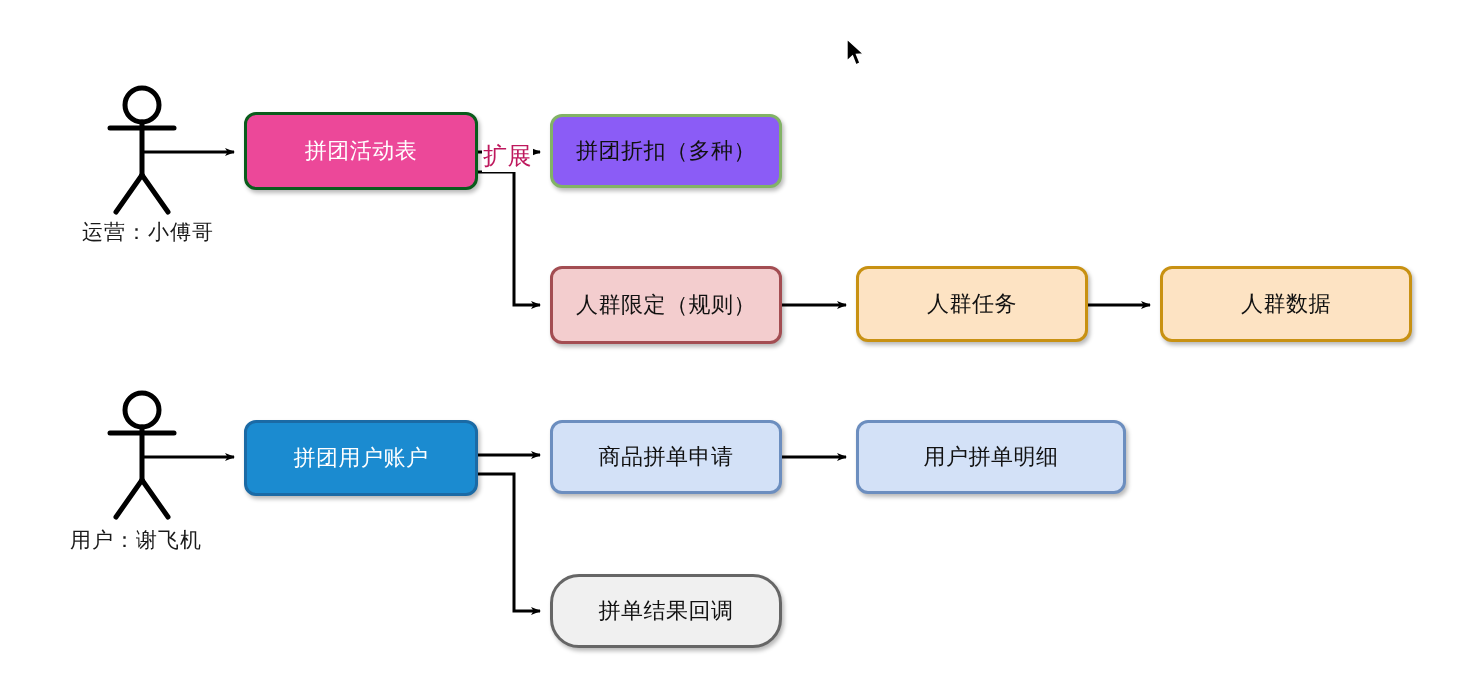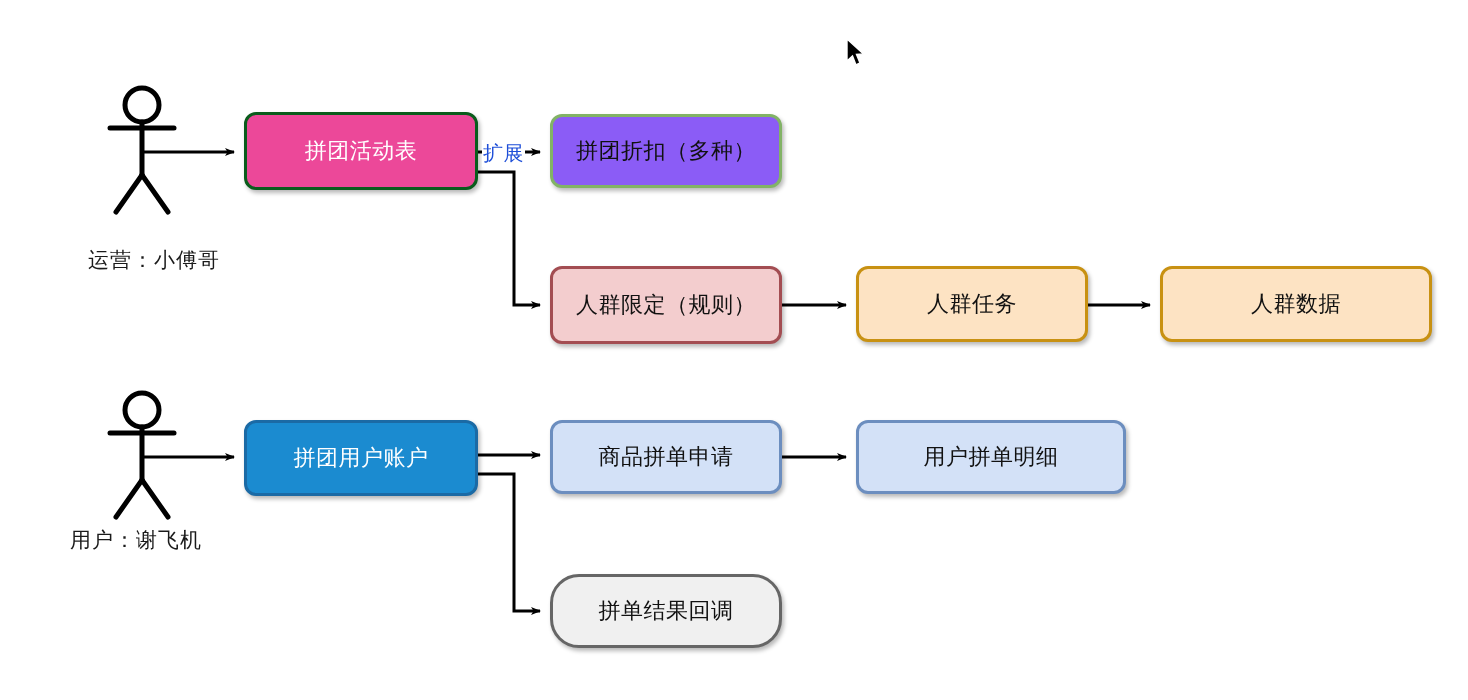--- a/index.html
+++ b/index.html
@@ -46,22 +46,22 @@
   }
   .actor-label {
     position: absolute;
     font-size: 21px;
     color: #1a1a1a;
     white-space: nowrap;
     letter-spacing: 1px;
   }
   .edge-label {
     position: absolute;
-    font-size: 20px;
-    color: #1d4ed8;
+    font-size: 24px;
+    color: #be185d;
     background: #ffffff;
     white-space: nowrap;
     letter-spacing: 0.5px;
     padding: 0 1px;
   }
   .cursor {
     position: absolute;
     pointer-events: none;
   }
 </style>
@@ -124,41 +124,41 @@
   </div>
 
   <div class="node" style="left:550px; top:266px; width:232px; height:78px; background:#f3cdce; border-color:#a34d52; color:#111111;text-align:center;">
     <span>人群限定（规则）</span>
   </div>
 
   <div class="node" style="left:856px; top:266px; width:232px; height:76px; background:#fde3c3; border-color:#c89112; color:#111111;">
     <span>人群任务</span>
   </div>
 
-  <div class="node" style="left:1160px; top:266px; width:272px; height:76px; background:#fde3c3; border-color:#c89112; color:#111111;">
+  <div class="node" style="left:1160px; top:266px; width:252px; height:76px; background:#fde3c3; border-color:#c89112; color:#111111;">
     <span>人群数据</span>
   </div>
 
   <div class="node" style="left:244px; top:420px; width:234px; height:76px; background:#1b8bd0; border-color:#1b6aa5; color:#ffffff;">
     <span>拼团用户账户</span>
   </div>
 
   <div class="node" style="left:550px; top:420px; width:232px; height:74px; background:#d3e1f7; border-color:#6c8ebf; color:#111111;">
     <span>商品拼单申请</span>
   </div>
 
   <div class="node" style="left:856px; top:420px; width:270px; height:74px; background:#d3e1f7; border-color:#6c8ebf; color:#111111;">
     <span>用户拼单明细</span>
   </div>
 
   <div class="node" style="left:550px; top:574px; width:232px; height:74px; background:#f0f0f0; border-color:#666666; color:#111111;border-radius:29px;">
     <span>拼单结果回调</span>
   </div>
 
-  <div class="actor-label" style="left:88px; top:218px;margin-top:28px;">运营：小傅哥</div>
+  <div class="actor-label" style="left:82px; top:218px;">运营：小傅哥</div>
 
   <div class="actor-label" style="left:70px; top:526px;">用户：谢飞机</div>
 
   <div class="edge-label" style="left:482px; top:140px;">扩展</div>
 
   <svg class="cursor" style="left:845px; top:38px;" width="22" height="30" viewBox="0 0 22 30">
     <path d="M2,1 L2,23 L7.5,18 L11,27 L15,25 L11.5,16.5 L18.5,16 Z" fill="#000000" stroke="#ffffff" stroke-width="1.4"></path>
   </svg>
 
 </div>

